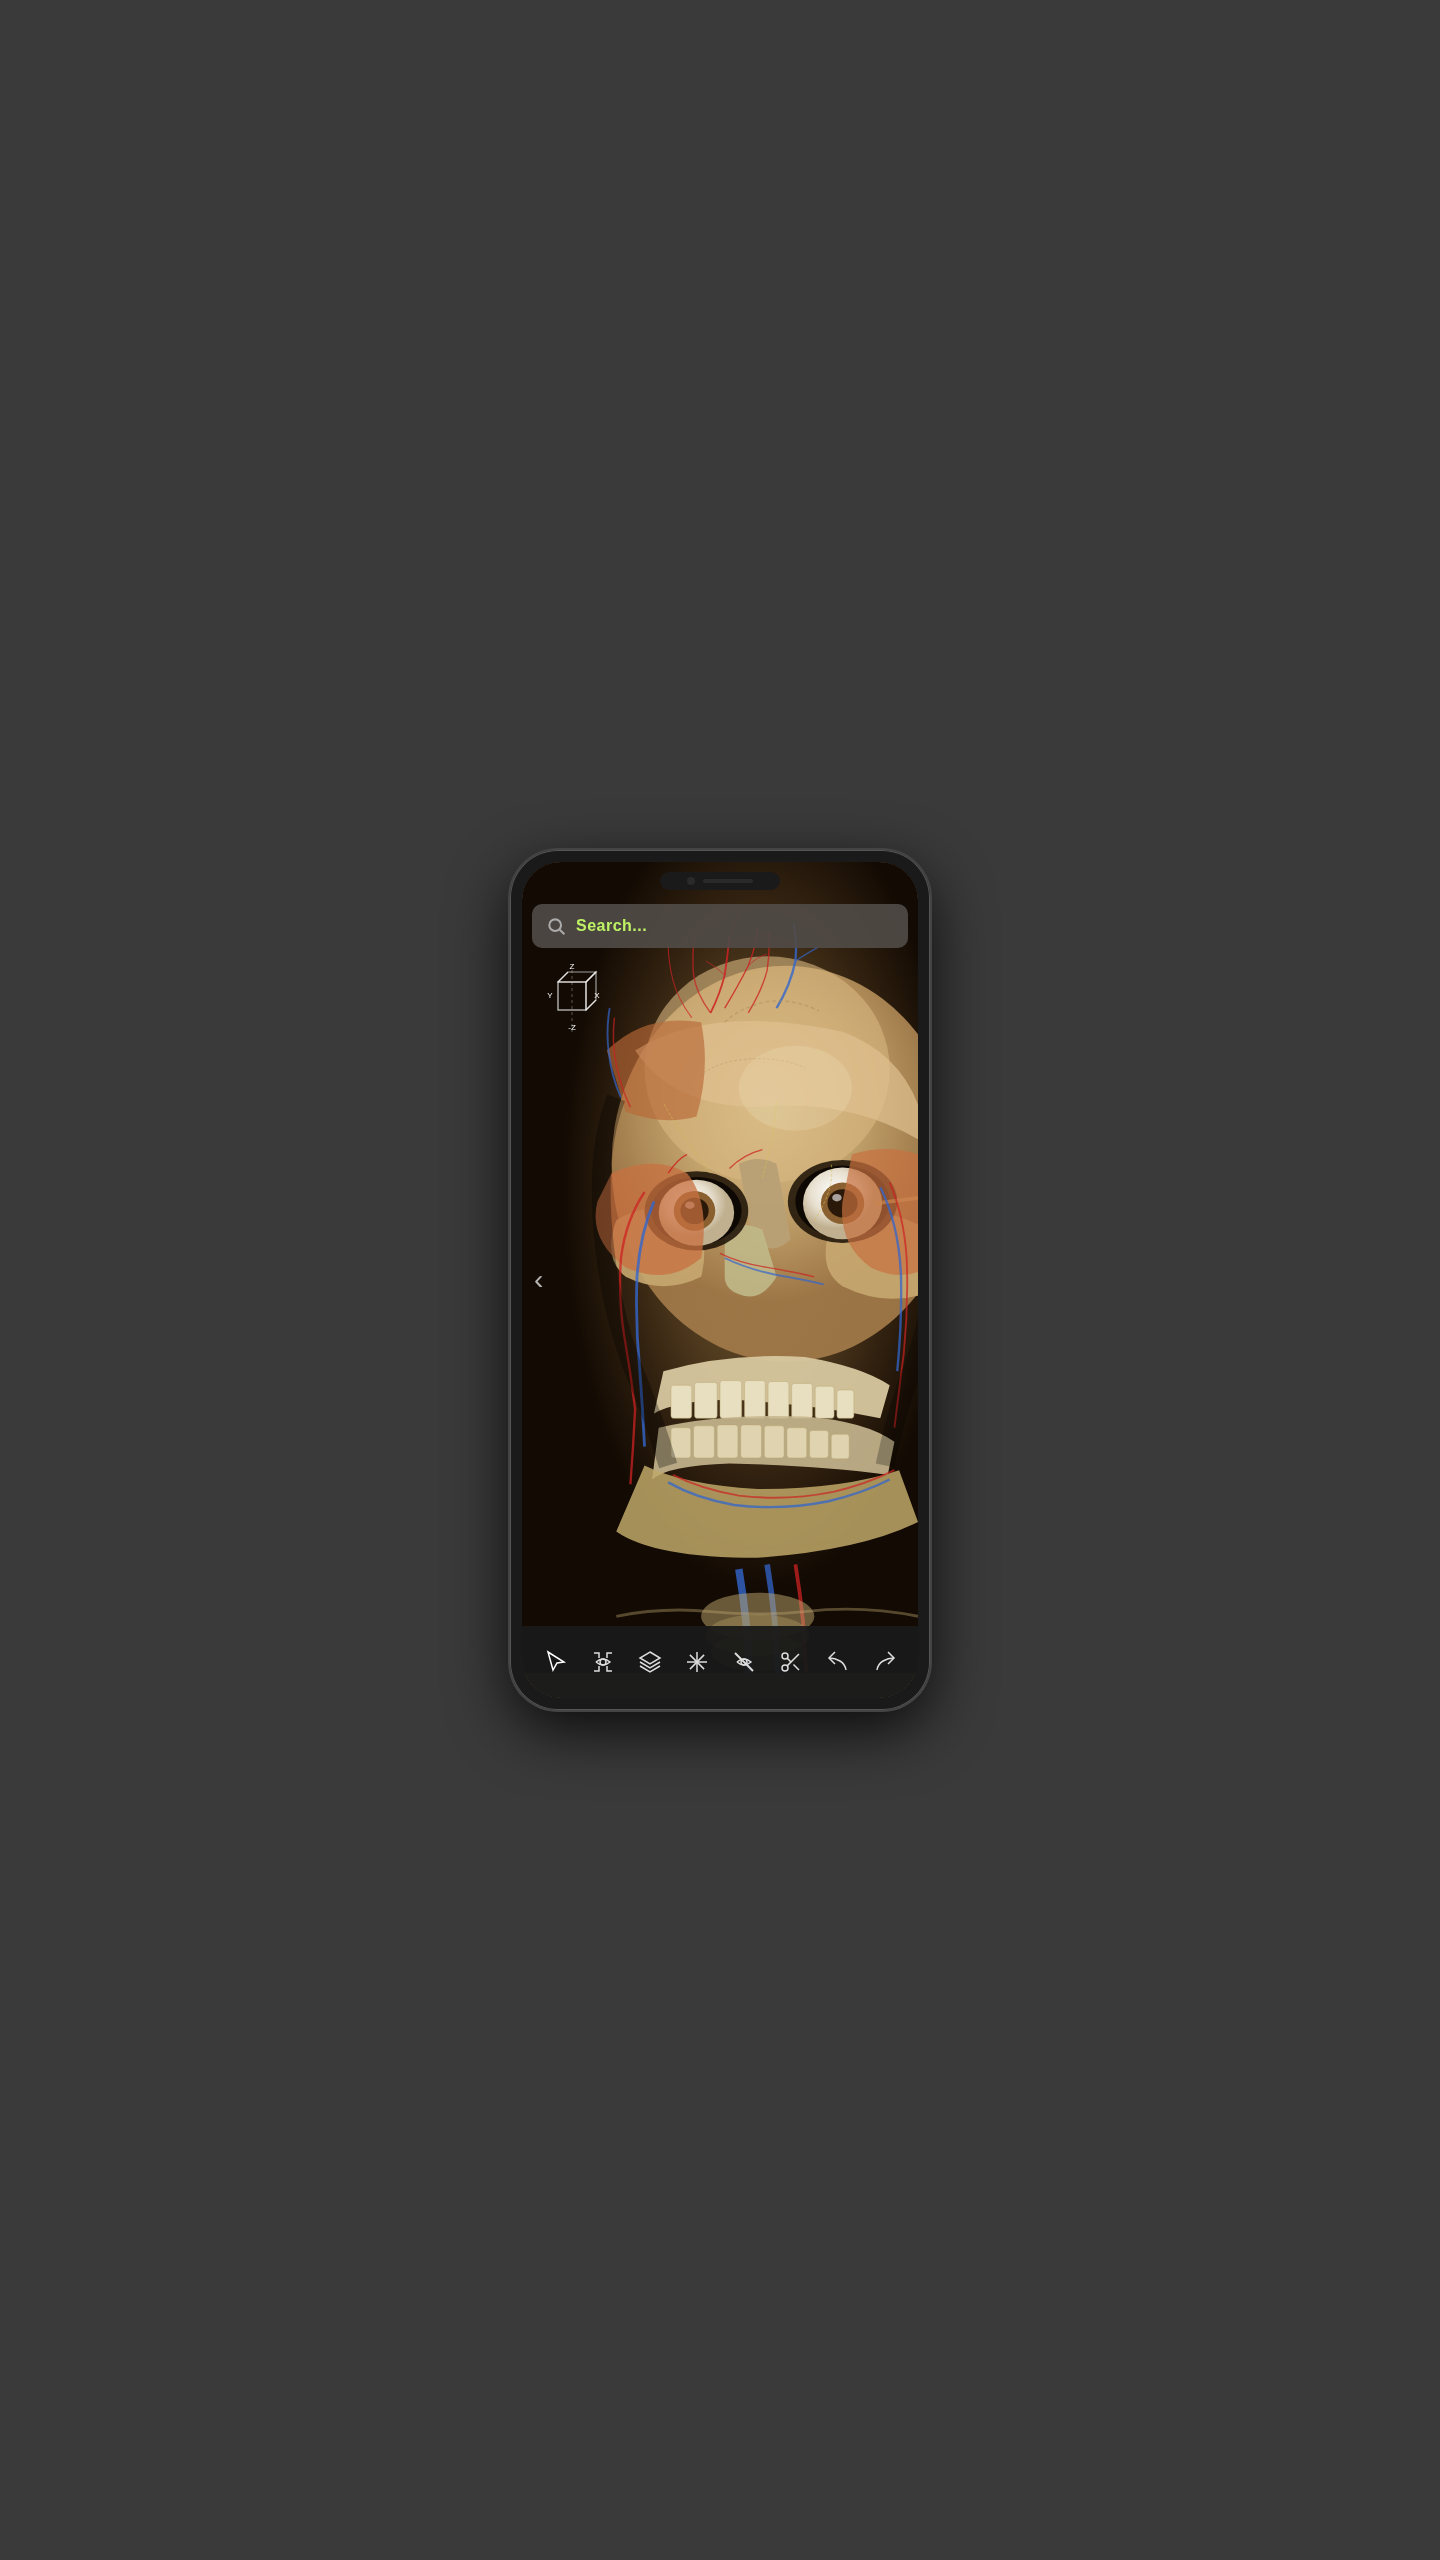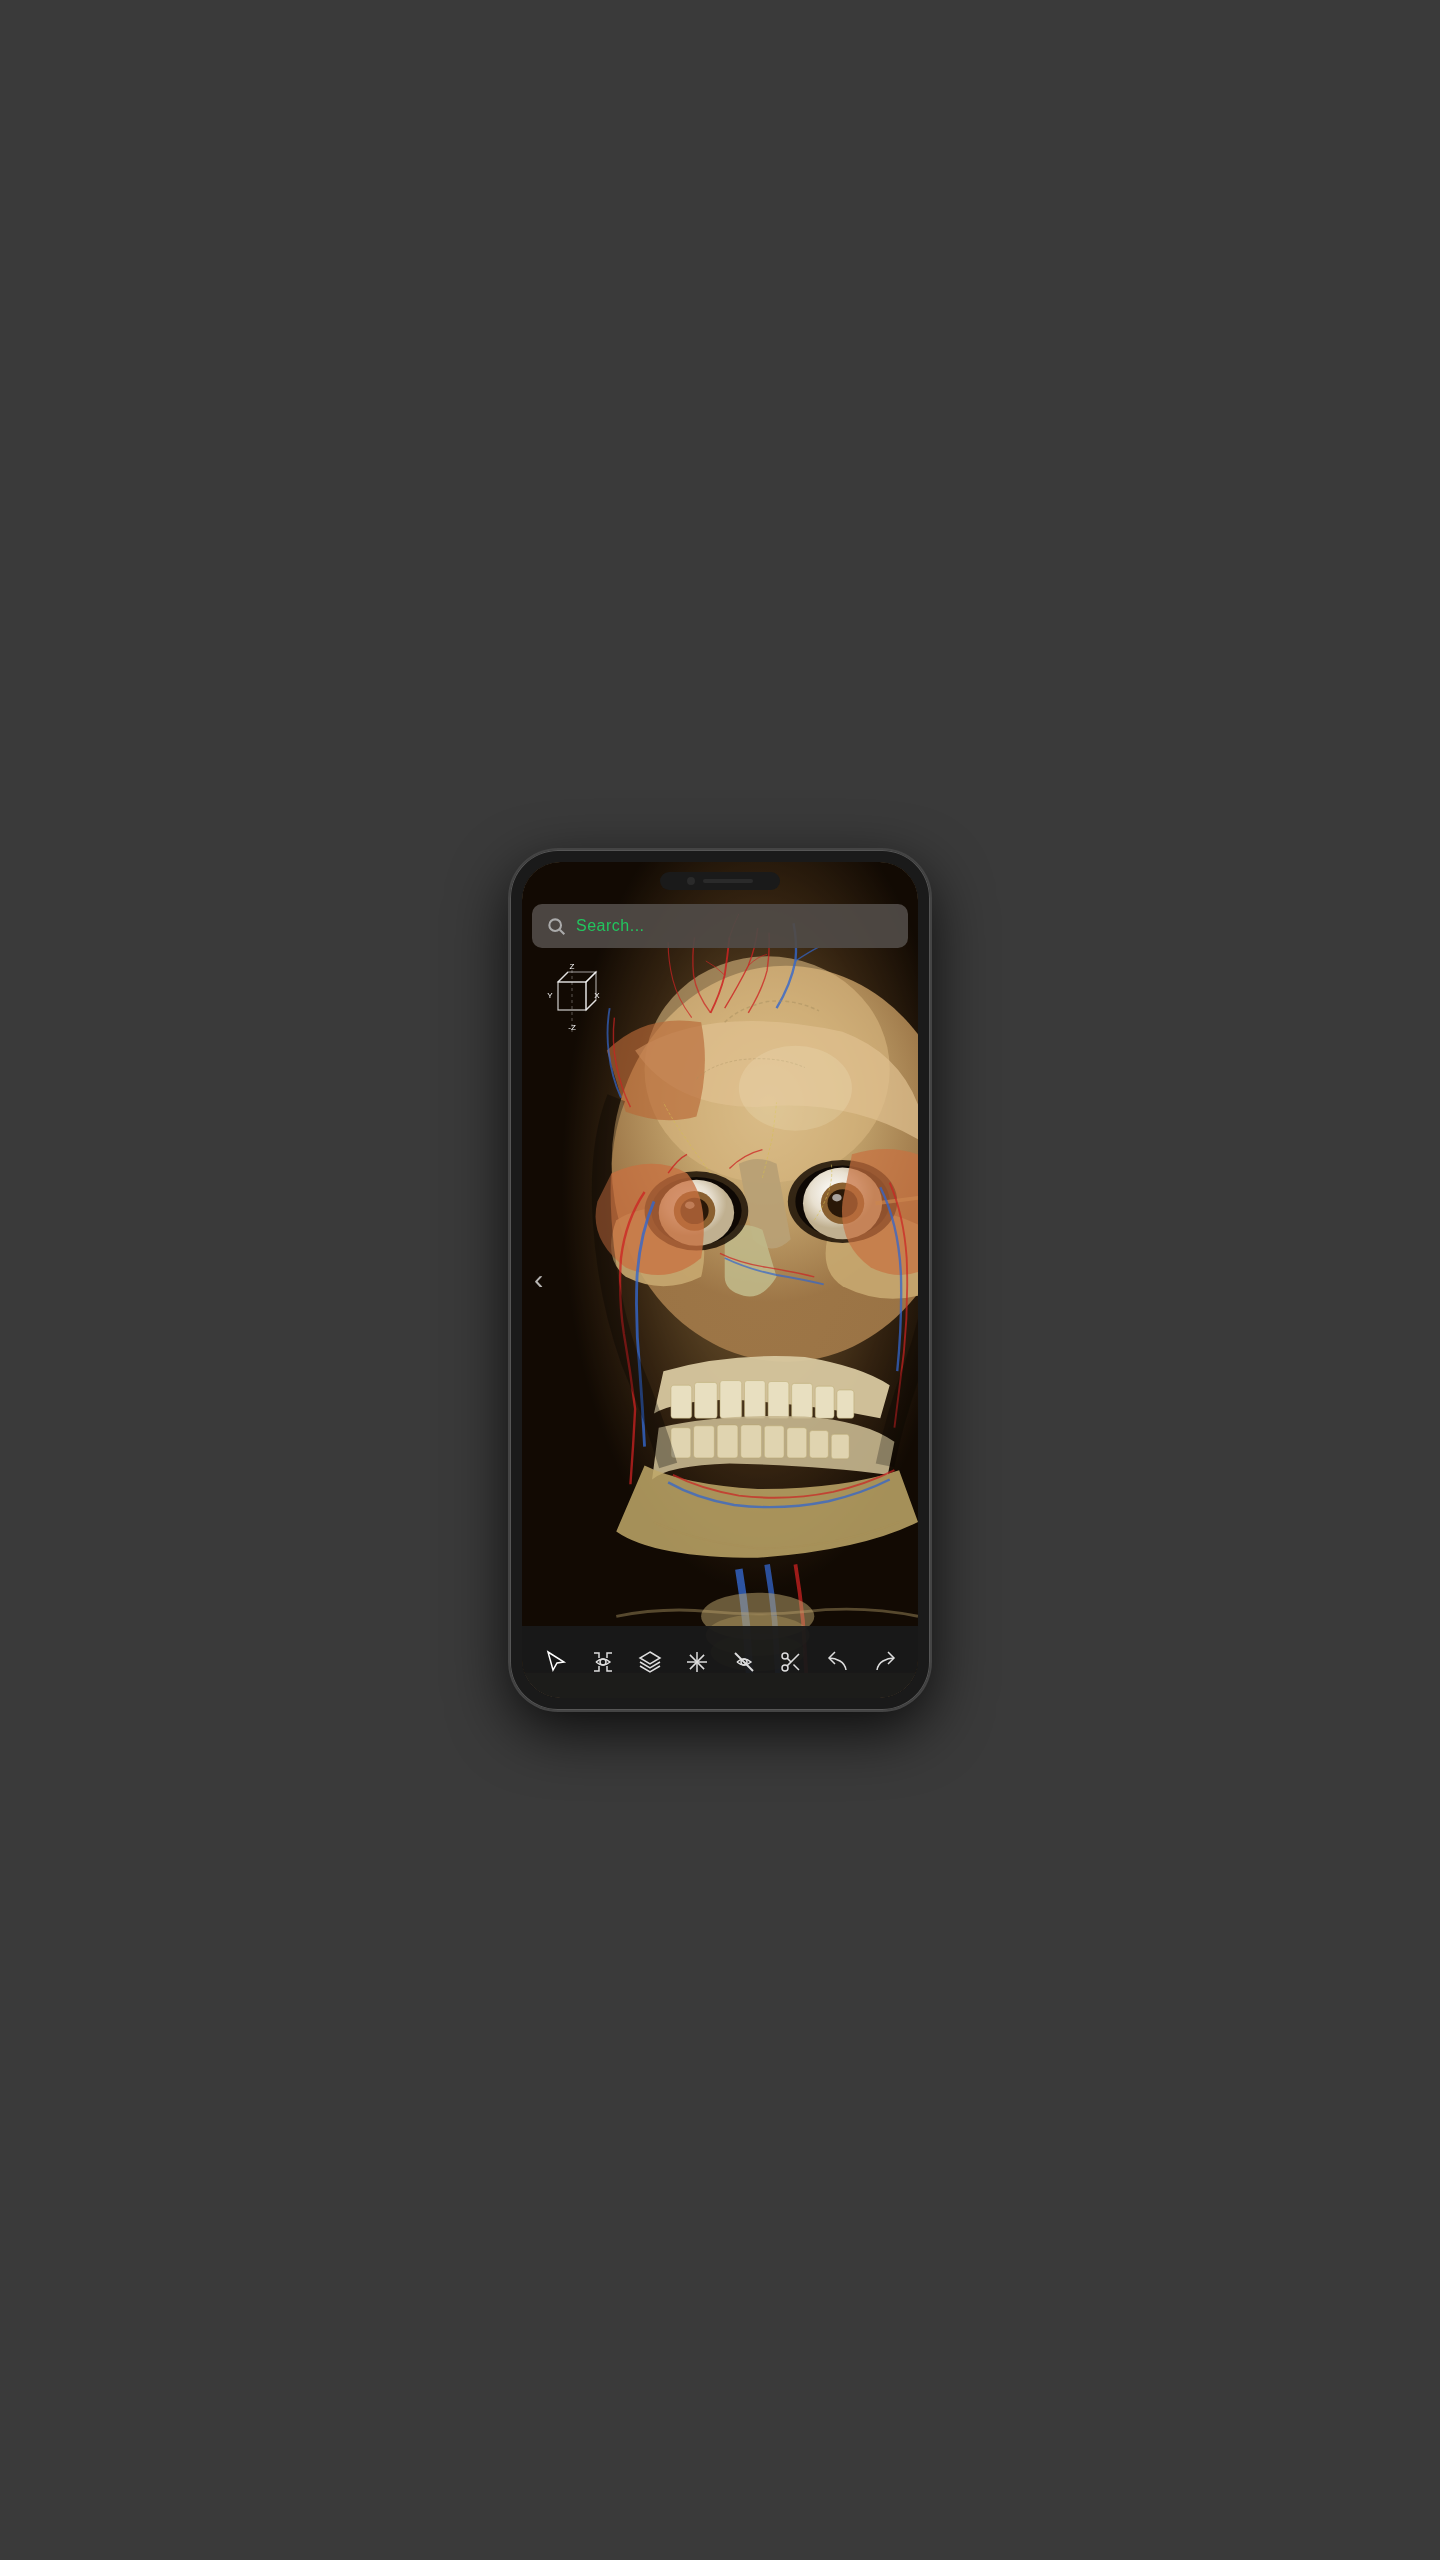--- a/index.html
+++ b/index.html
@@ -93,23 +93,24 @@
     }
 
     .search-icon-svg {
       width: 20px;
       height: 20px;
       flex-shrink: 0;
     }
 
     .search-input-display {
       flex: 1;
-      color: #22c55e;
+      color: #bef264;
       font-size: 16px;
       letter-spacing: 0.5px;
+      font-weight: bold;
     }
 
     
     .cube-gizmo {
       position: absolute;
       top: 100px;
       left: 18px;
       width: 65px;
       height: 75px;
       z-index: 40;

